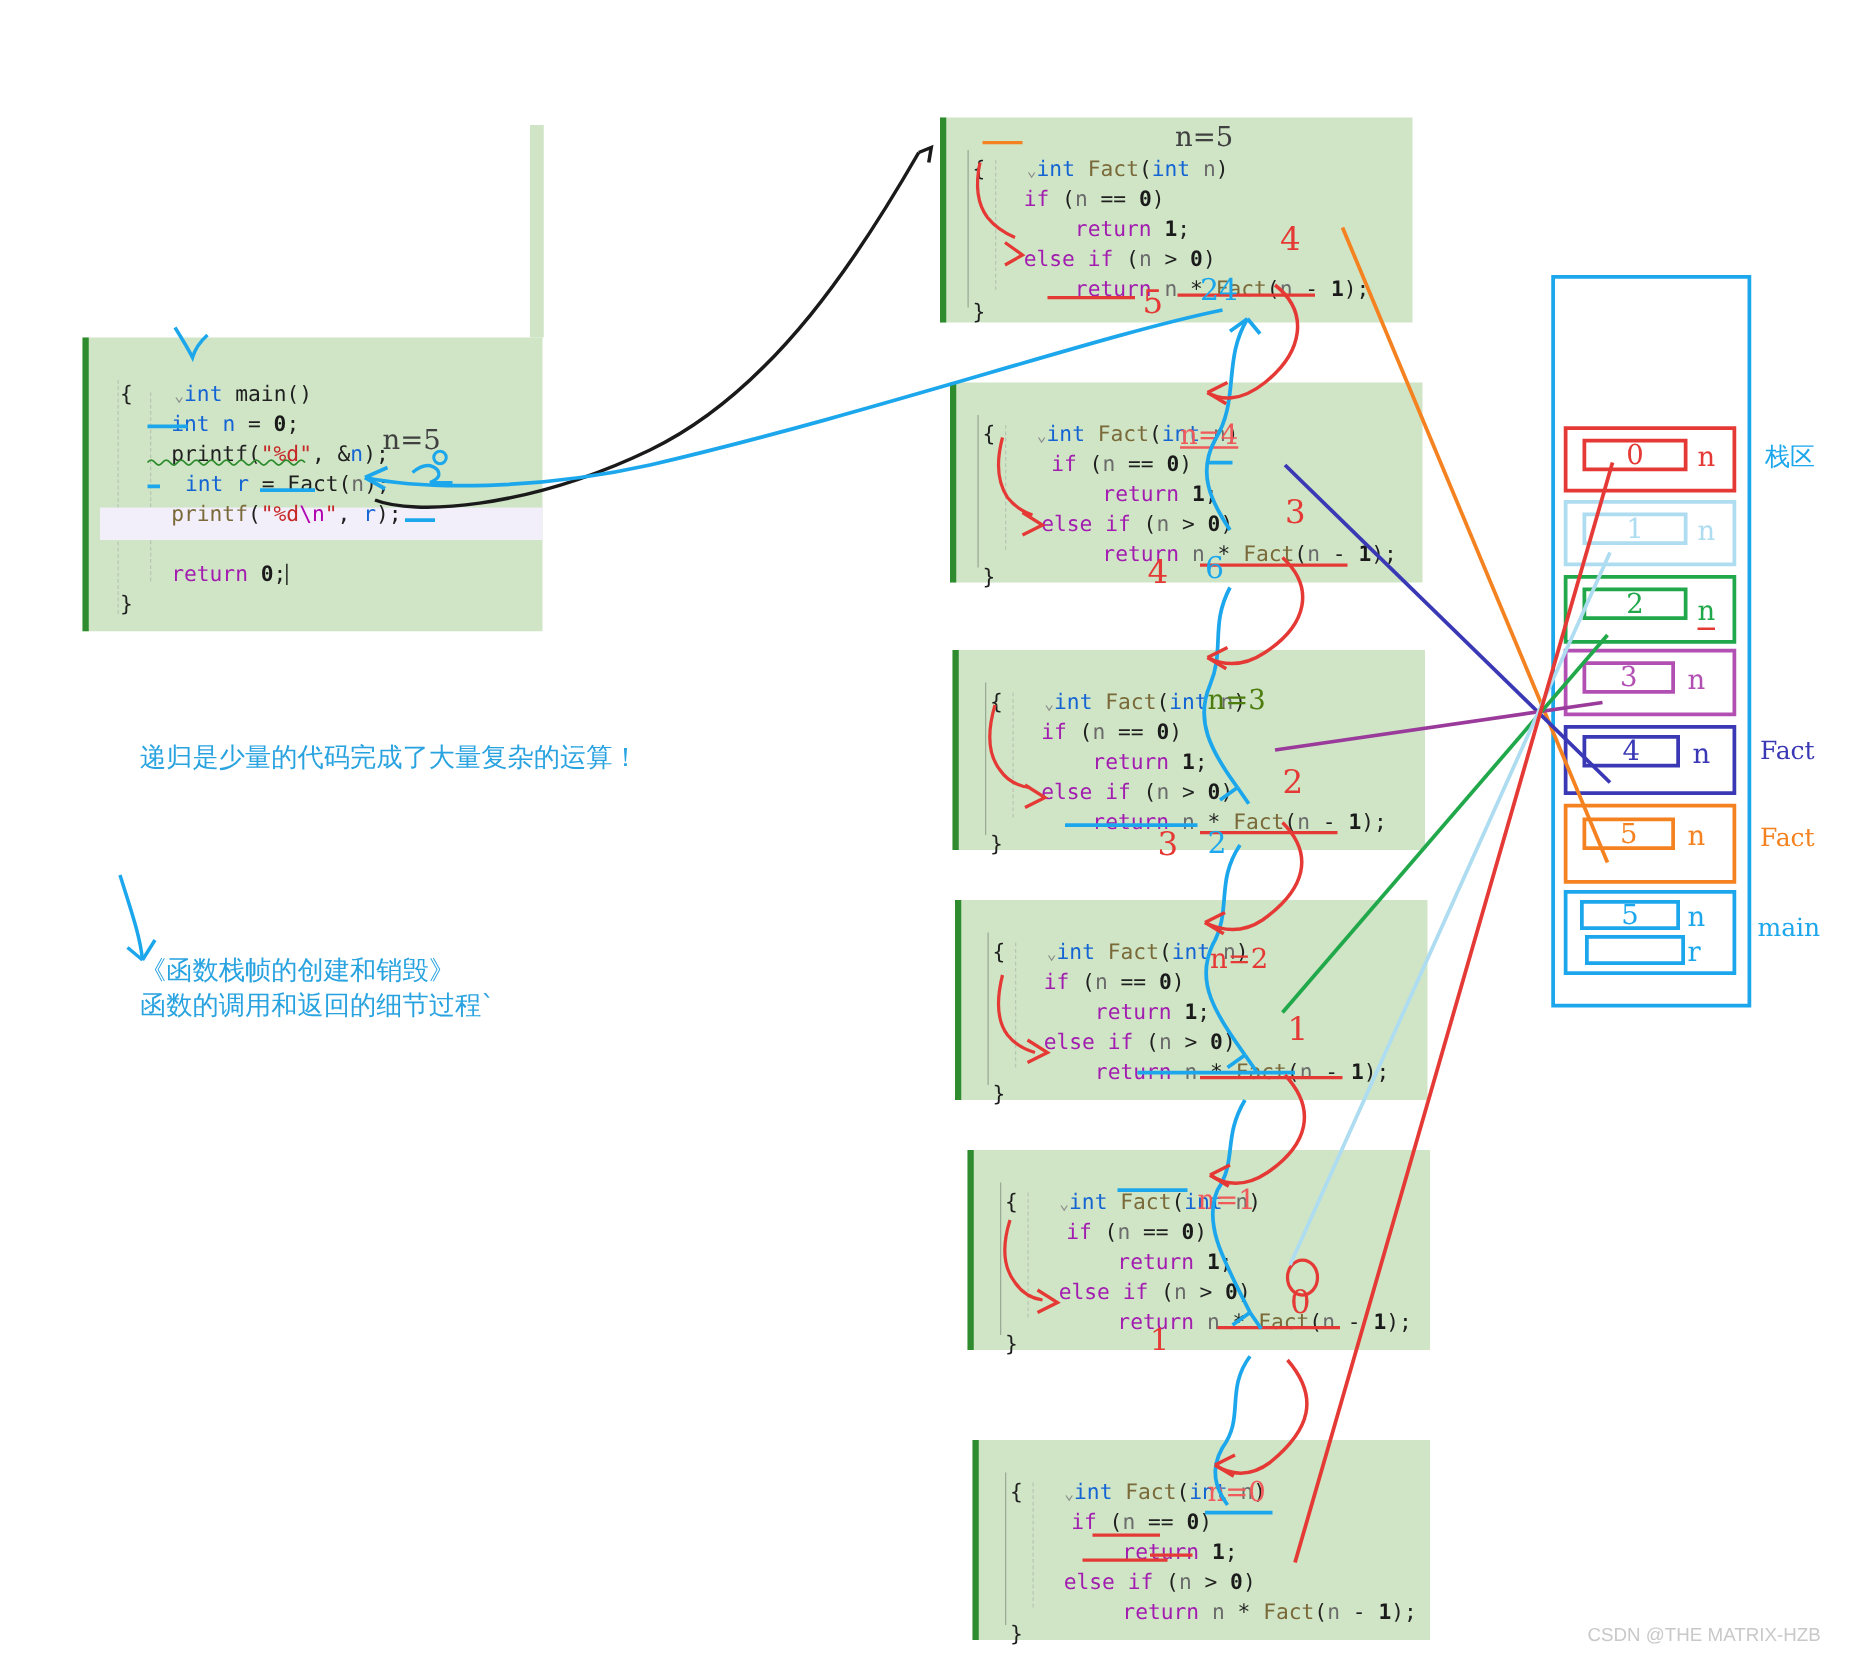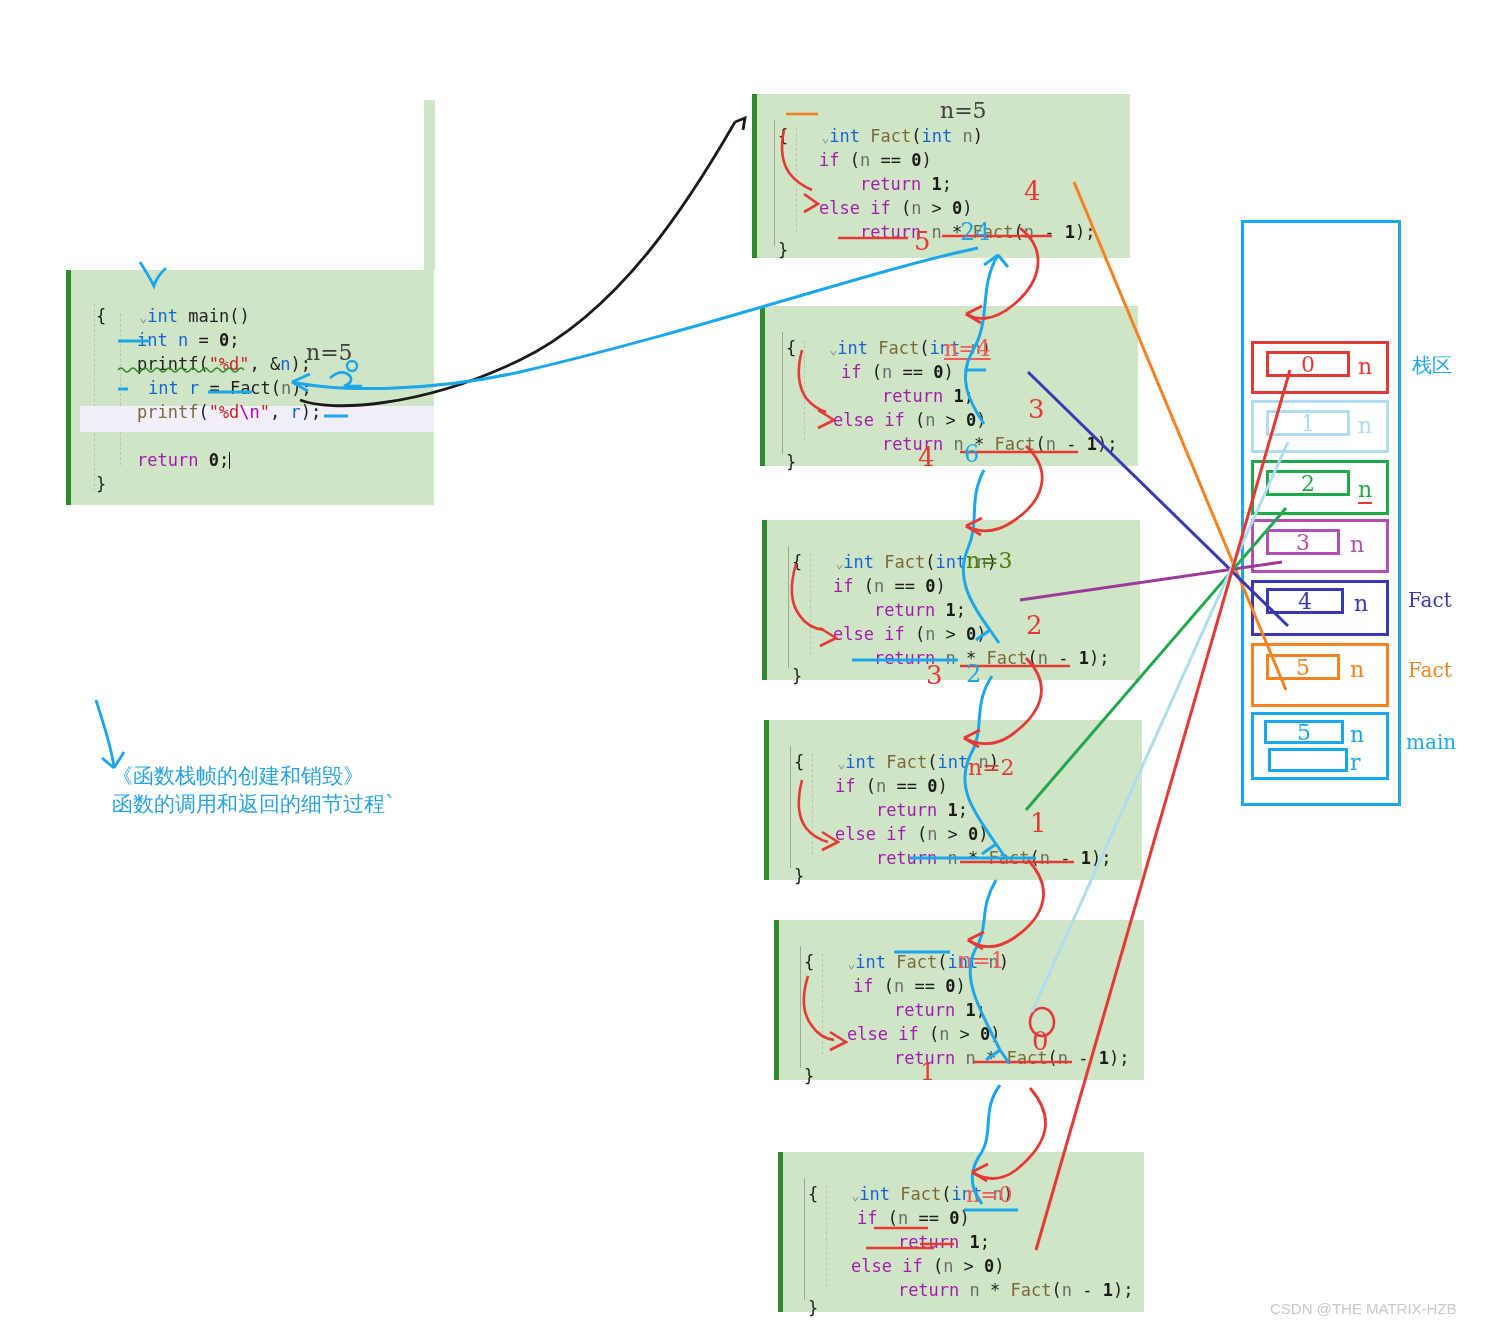--- a/index.html
+++ b/index.html
@@ -207,20 +207,21 @@
     <div class="code" style="left:30px;top:144px;">}</div>
     <svg class="overlay" style="width:366px;height:160px;">
       <line x1="96" y1="76" x2="150" y2="76" stroke="#e53935" stroke-width="2.6"></line>
       <line x1="88" y1="96" x2="156" y2="96" stroke="#e53935" stroke-width="2.6"></line>
       <line x1="142" y1="92" x2="176" y2="92" stroke="#e53935" stroke-width="2.6"></line>
       <line x1="186" y1="58" x2="240" y2="58" stroke="#1ca7ec" stroke-width="3"></line>
     </svg>
   </div>
   <span class="ann ann-red" style="left:966px;top:1182px;color:#f05a5a;">n=0</span>
 
+  <span class="cn" style="left:112px;top:592px;font-size:21px;">递归是少量的代码完成了大量复杂的运算！</span>
   <span class="cn cn-u" style="left:112px;top:762px;font-size:21px;text-decoration:none;">《函数栈帧的创建和销毁》</span>
   <span class="cn" style="left:112px;top:790px;font-size:21px;">函数的调用和返回的细节过程`</span>
 
   <div class="stackouter" style="left:1241px;top:220px;width:160px;height:586px;"></div>
 
   <div class="frame" style="left:1251px;top:341px;width:138px;height:53px;border-color:#e53935;">
     <div class="slot" style="left:12px;top:7px;width:84px;height:26px;border-color:#e53935;color:#e53935;">0</div>
     <div class="slotlbl" style="left:104px;top:10px;color:#e53935;">n</div>
   </div>
 

